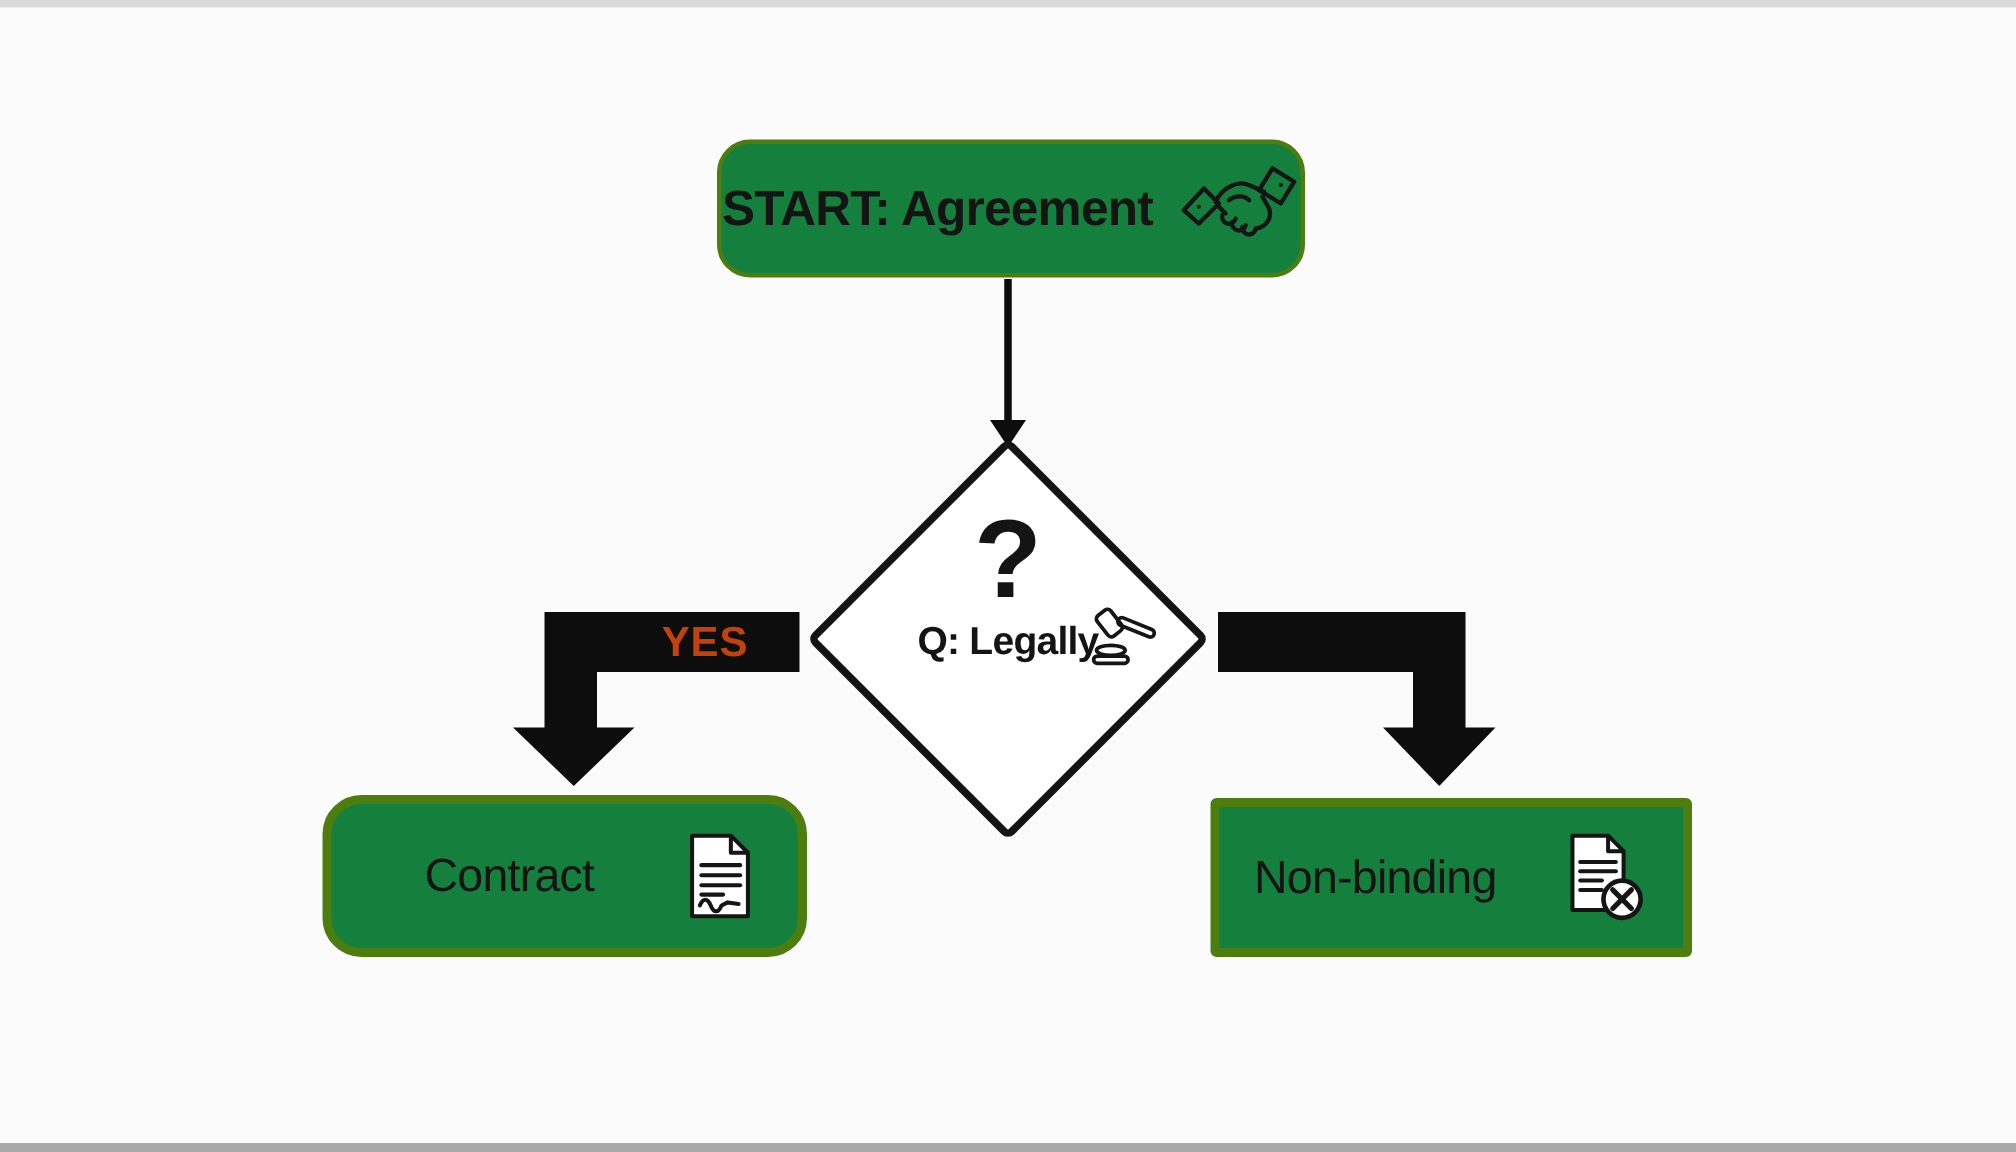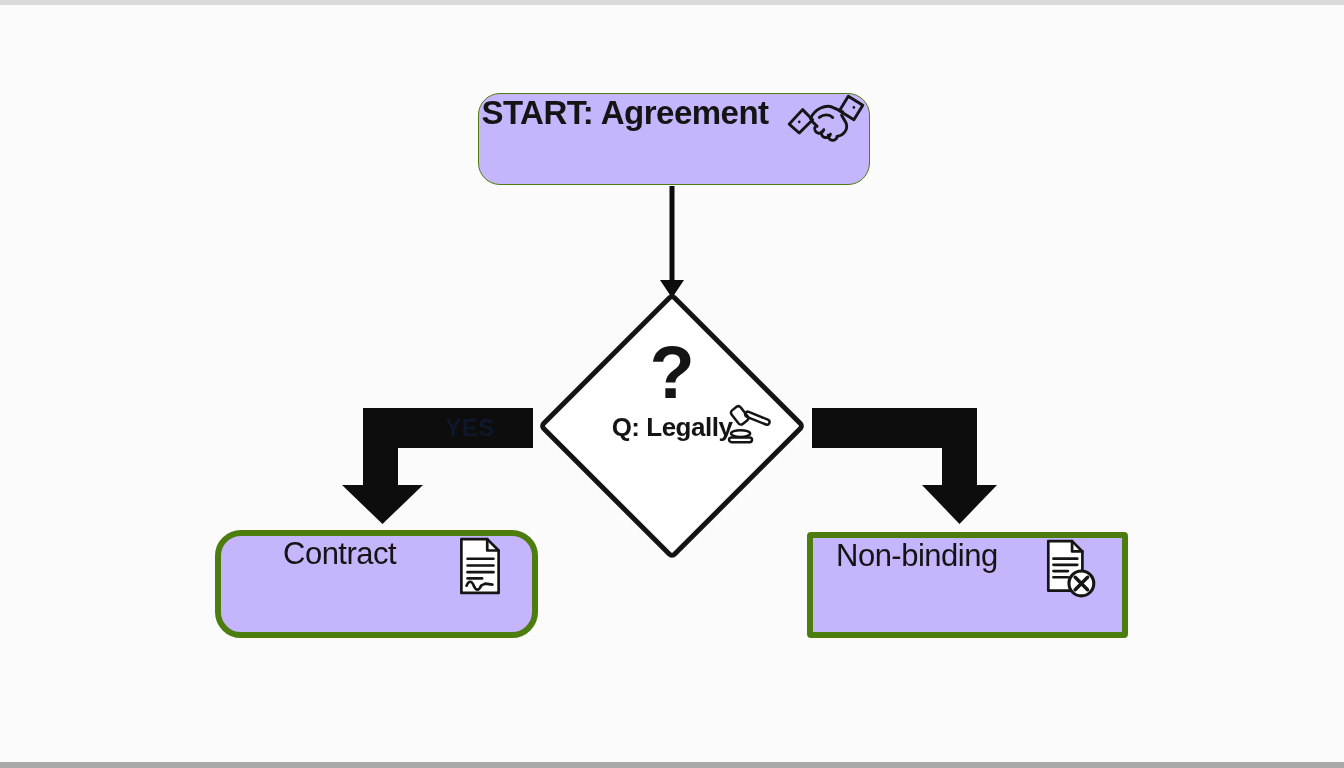--- a/index.html
+++ b/index.html
@@ -9,22 +9,22 @@
     font-family:"Liberation Sans","DejaVu Sans",sans-serif;
     color:#141414;
   }
   .edge-band{position:absolute;left:0;width:100%;z-index:5;}
   #edge-top{top:0;height:5px;background:#d9d9d9;}
   #edge-bottom{bottom:0;height:6px;background:#a9a9a9;}
 
   #arrow-layer{position:absolute;left:0;top:0;z-index:1;}
 
   .node{
-    position:absolute;display:flex;z-index:2;
-    background:#c4b5fd;border:1px solid #4d7c0f;box-sizing:border-box;
+    position:absolute;display:flex;align-items:center;z-index:2;
+    background:#15803d;border:3px solid #4d7c0f;box-sizing:border-box;
   }
   #start-box{left:478px;top:93px;width:392px;height:92px;border-radius:22px;
     justify-content:center;gap:16px;}
   #start-box .node-label{font-size:33px;font-weight:700;letter-spacing:-0.5px;}
 
   #contract-box{left:215px;top:530px;width:323px;height:108px;border-radius:26px;
     border-width:6px;justify-content:space-between;padding:0 28px 0 62px;}
   #nonbinding-box{left:807px;top:532px;width:321px;height:106px;border-radius:4px;
     border-width:6px;justify-content:space-between;padding:0 24px 0 23px;}
   .outcome-label{font-size:31px;font-weight:400;letter-spacing:-0.5px;}
@@ -38,21 +38,21 @@
     position:absolute;left:552px;top:336px;width:240px;height:180px;
     z-index:3;text-align:center;pointer-events:none;
   }
   #decision-qmark{font-size:74px;font-weight:800;line-height:1;margin:0 0 2px 0;}
   .decision-line{font-size:26px;font-weight:700;line-height:1.16;letter-spacing:-0.5px;text-align:center;}
   #decision-gavel{position:absolute;left:174px;top:66px;}
 
   .branch-label{
     position:absolute;top:408px;height:40px;z-index:4;display:flex;
     align-items:center;justify-content:center;
-    color:#0f172a;font-size:24px;font-weight:700;letter-spacing:0.5px;
+    color:#c2410c;font-size:28px;font-weight:700;letter-spacing:0.5px;
   }
   #yes-label{left:363px;width:214px;}
   #no-label{left:790px;width:158px;}
 
   .icon svg{display:block;}
 </style>
 </head>
 <body>
 
 <div id="stage">

